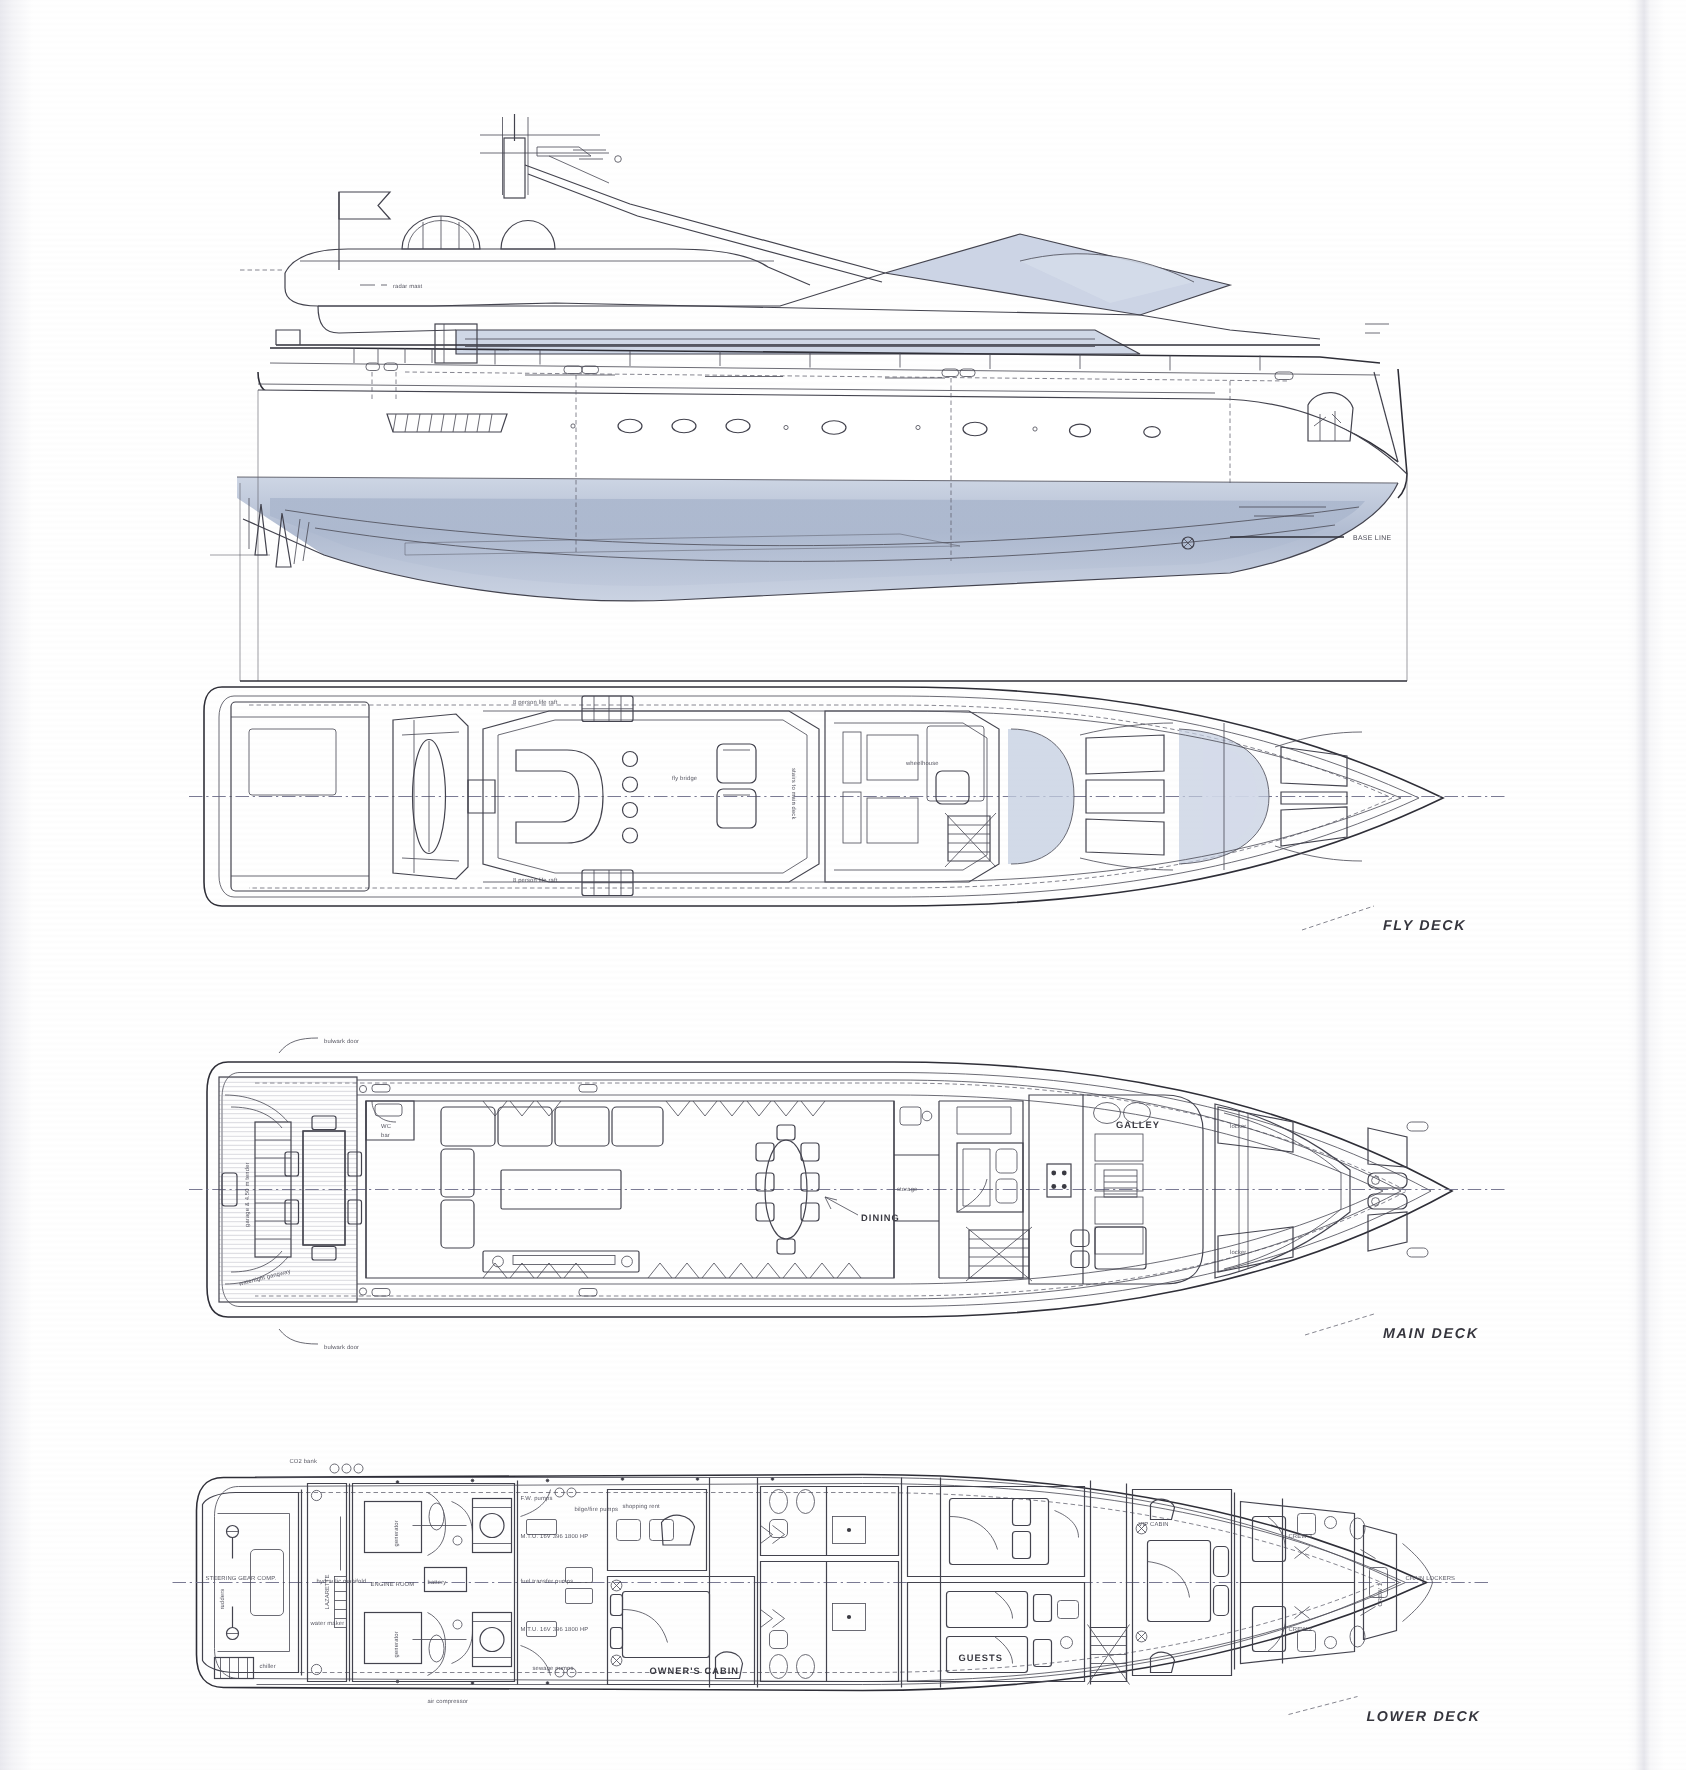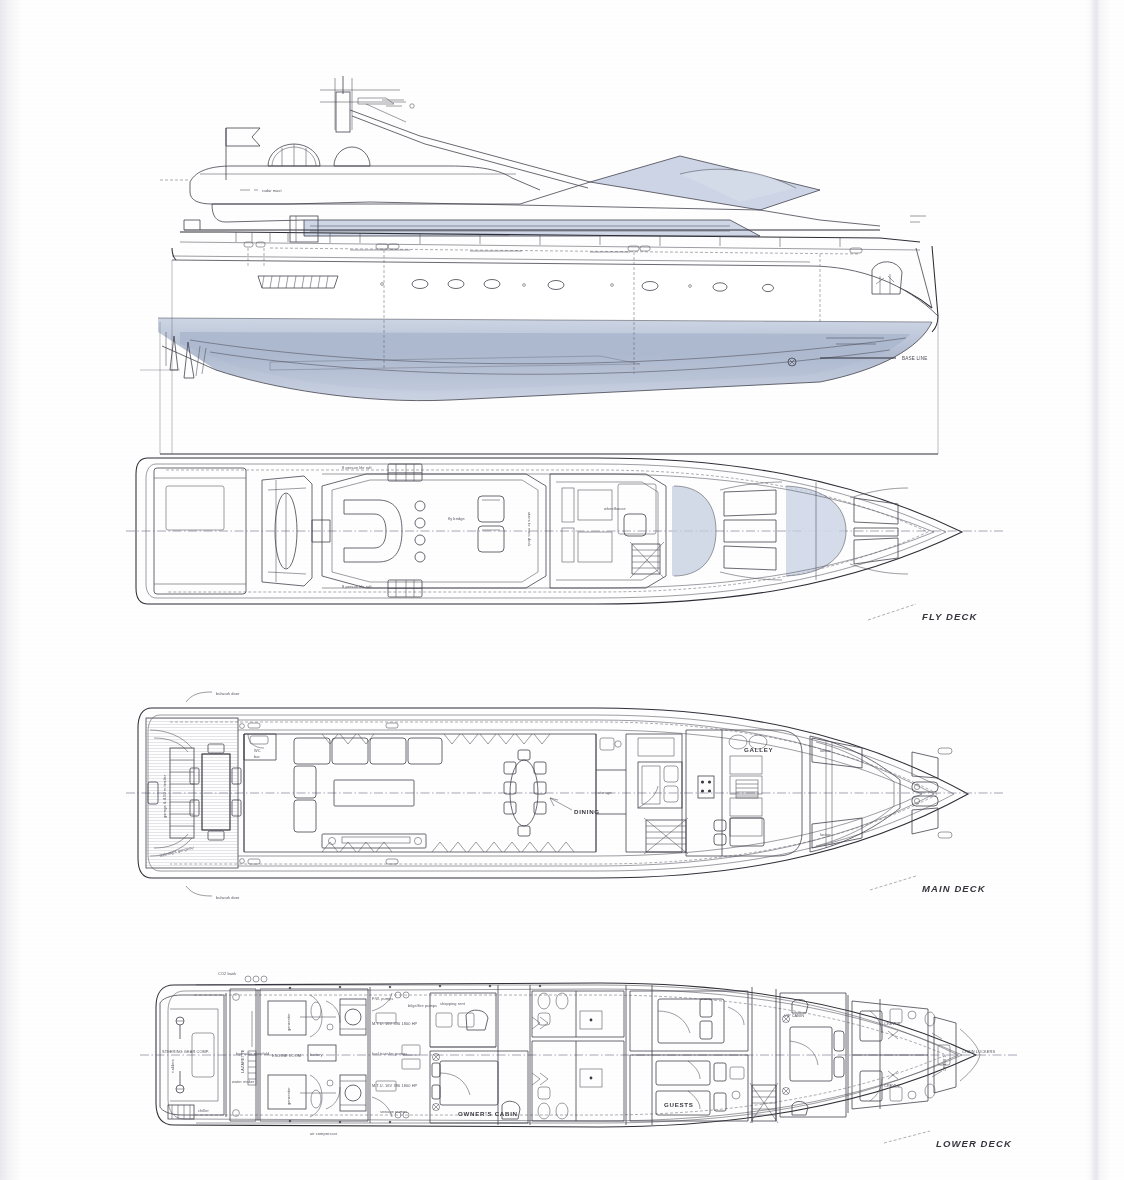--- a/index.html
+++ b/index.html
@@ -538,21 +538,21 @@
           <rect x="812" y="58" width="14" height="6" rx="3"></rect>
           <rect x="812" y="142" width="14" height="6" rx="3"></rect>
         </g>
       </g>
 
       <path class="dash" d="M744,200 L790,186"></path>
       <text class="lbl lbl-big" x="796" y="202">MAIN DECK</text>
     </svg>
   </div>
 
-  <div class="view" style="left:140px;top:955px;">
+  <div class="view" style="left:115px;top:955px;">
     <svg width="880" height="205" viewBox="0 0 880 205">
 
       <g>
         <path class="ln-h" d="M34,30 C22,30 16,38 16,52 L16,148 C16,162 22,170 34,170
                                L460,172 C596,172 724,152 836,100
                                C724,48 596,28 460,28 Z" fill="#ffffff"></path>
         <path class="ln-t" d="M44,36 C34,36 28,44 28,56 L28,144 C28,156 34,164 44,164
                                L460,166 C592,166 716,148 822,100
                                C716,52 592,34 460,34 Z"></path>
         <path class="dash" d="M54,40 L460,40 C588,40 708,58 806,100 C708,142 588,160 460,160 L54,160"></path>

